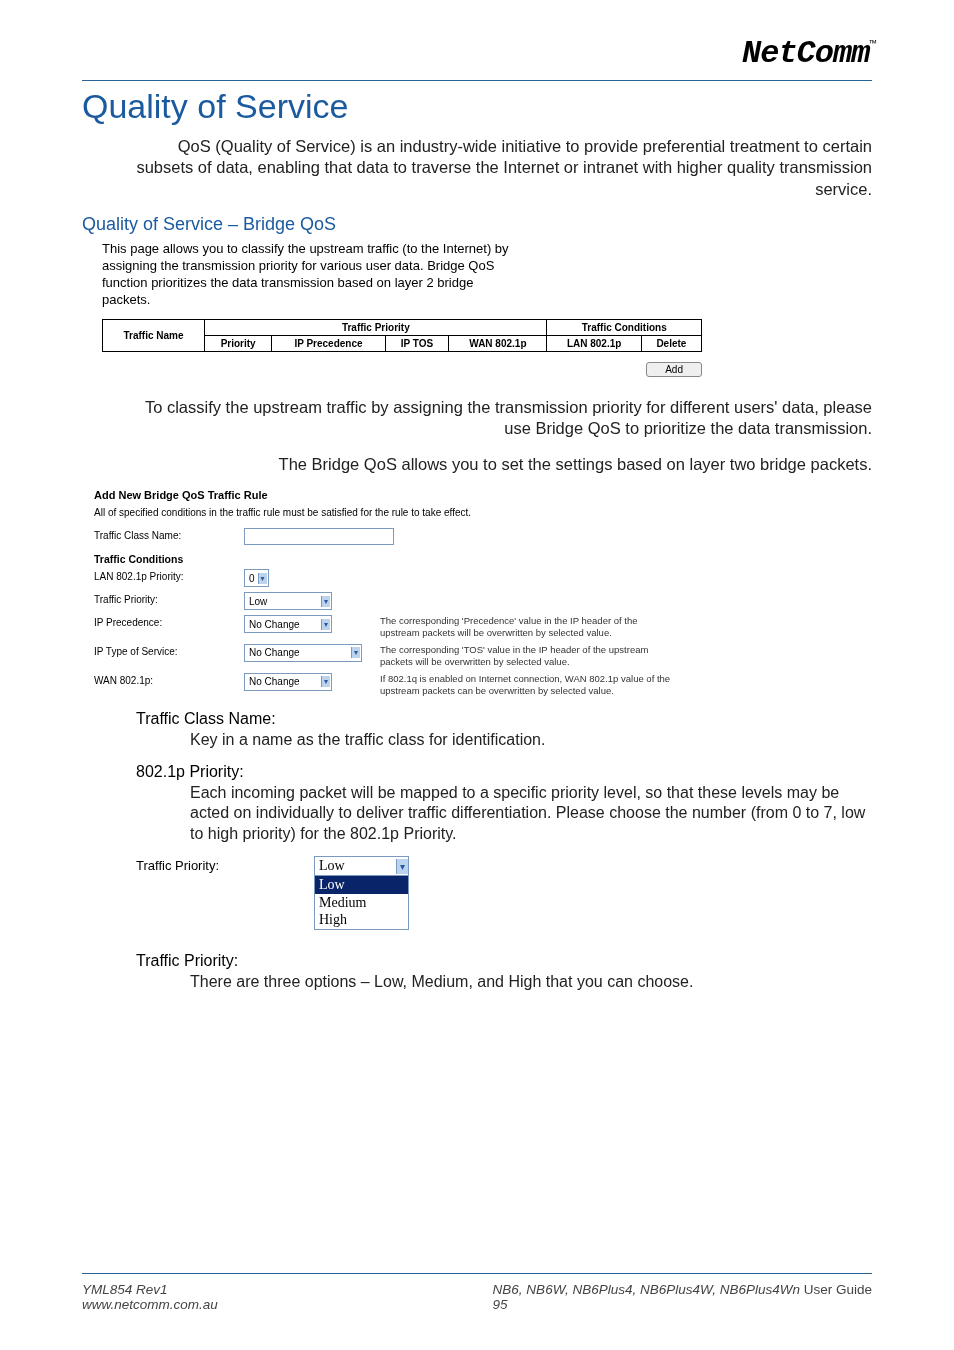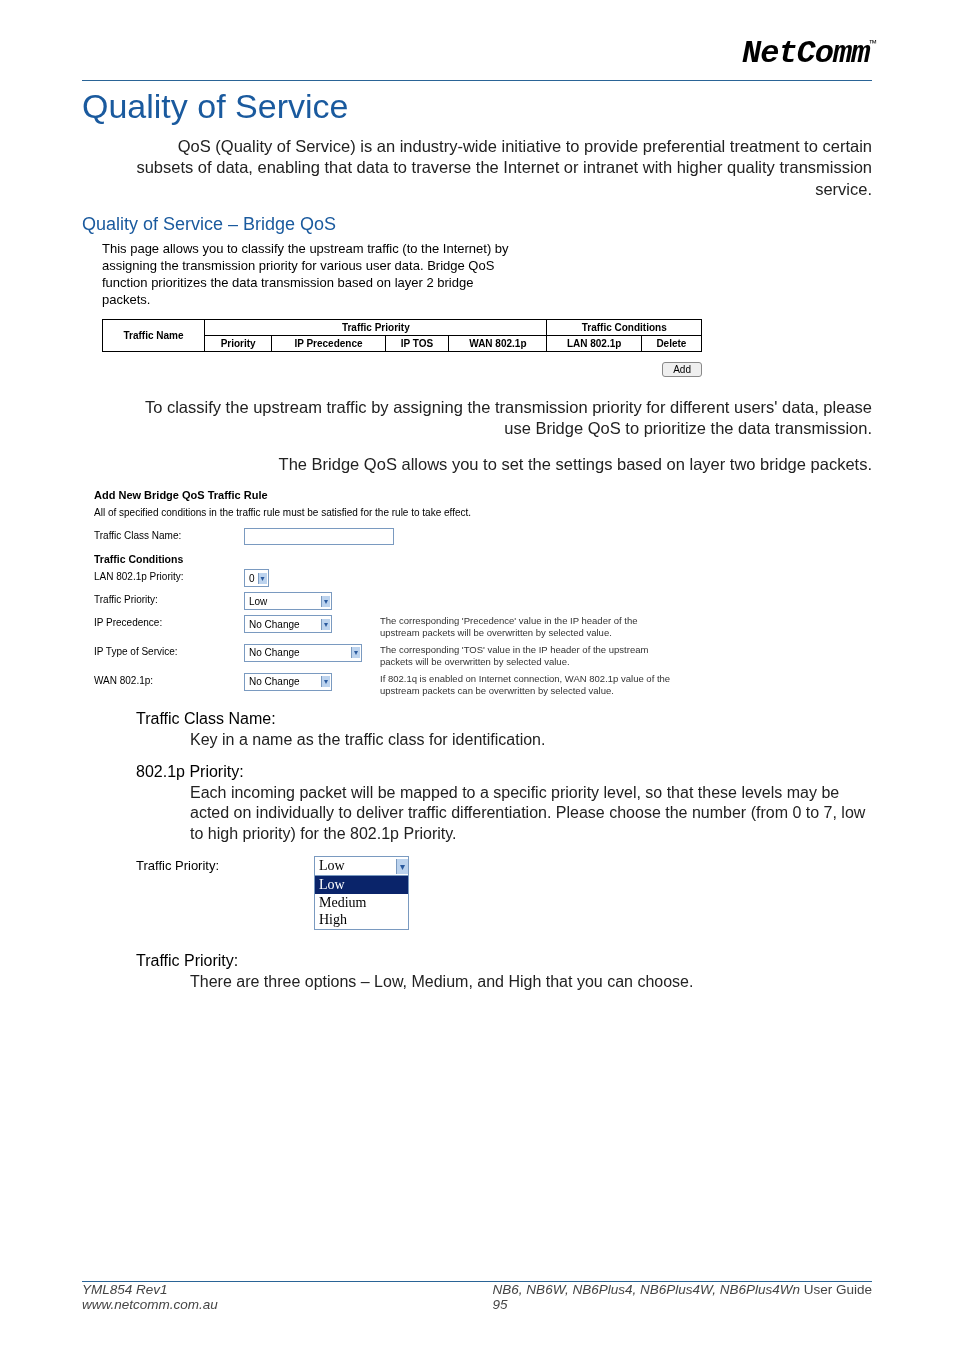--- a/index.html
+++ b/index.html
@@ -93,21 +93,21 @@
   }
   .qos-table th { font-weight: bold; }
   .add-btn-row {
     text-align: right;
     width: 600px;
     margin-top: 10px;
   }
   .ui-button {
     font-family: Arial, sans-serif;
     font-size: 10px;
-    padding: 1px 10px;
+    padding: 1px 18px;
     background: #efefef;
     border: 1px solid #888;
     border-radius: 3px;
     cursor: pointer;
   }
   
   .screenshot2 {
     margin-left: 12px;
     width: 760px;
     font-family: Verdana, Arial, sans-serif;
@@ -239,21 +239,21 @@
     background: #0a246a;
     color: #fff;
   }
   
   .footer {
     position: absolute;
     bottom: 38px;
     left: 82px;
     right: 82px;
     border-top: 1px solid #2a6496;
-    padding-top: 0;
+    padding-top: 8px;
     display: flex;
     justify-content: space-between;
     font-size: 13.5px;
     font-style: italic;
     color: #444;
   }
   .footer .right { }
   .footer .nonitalic { font-style: normal; }
 </style>
 </head>

